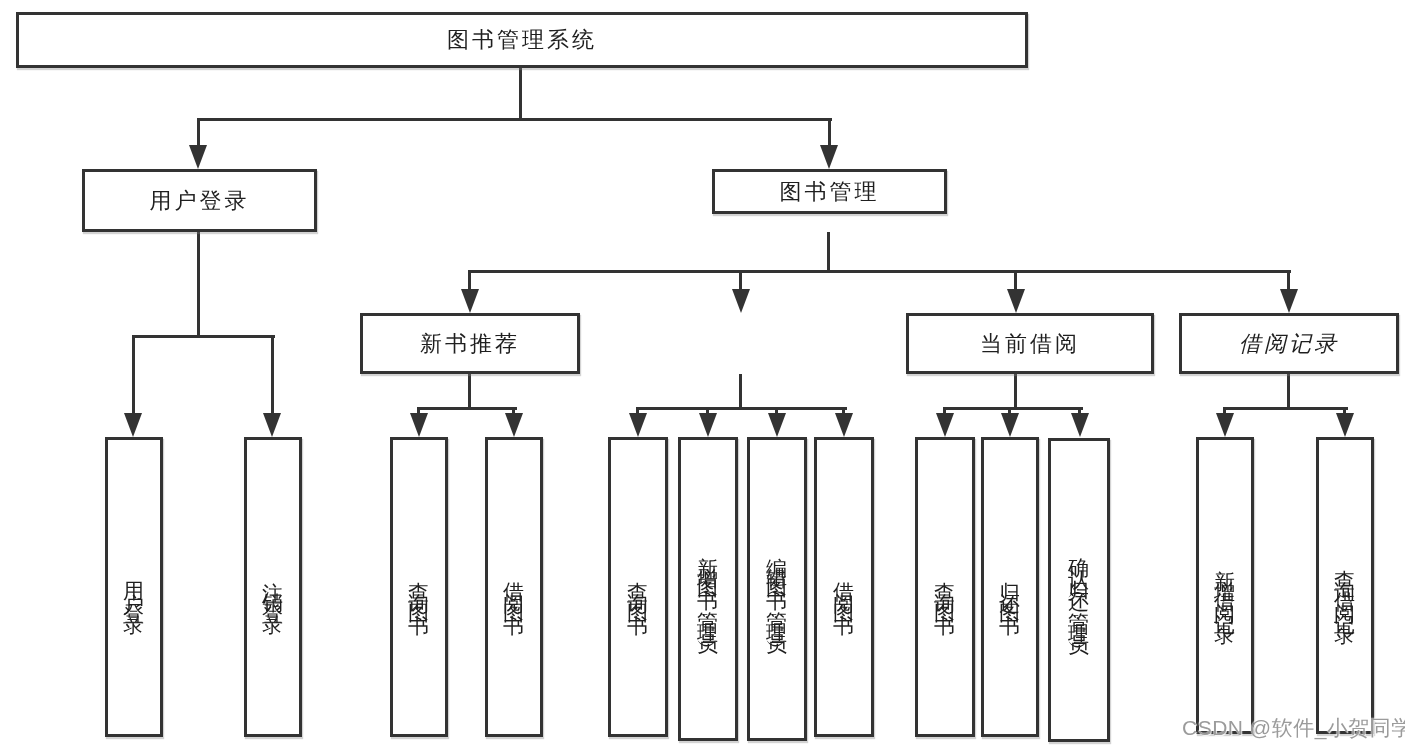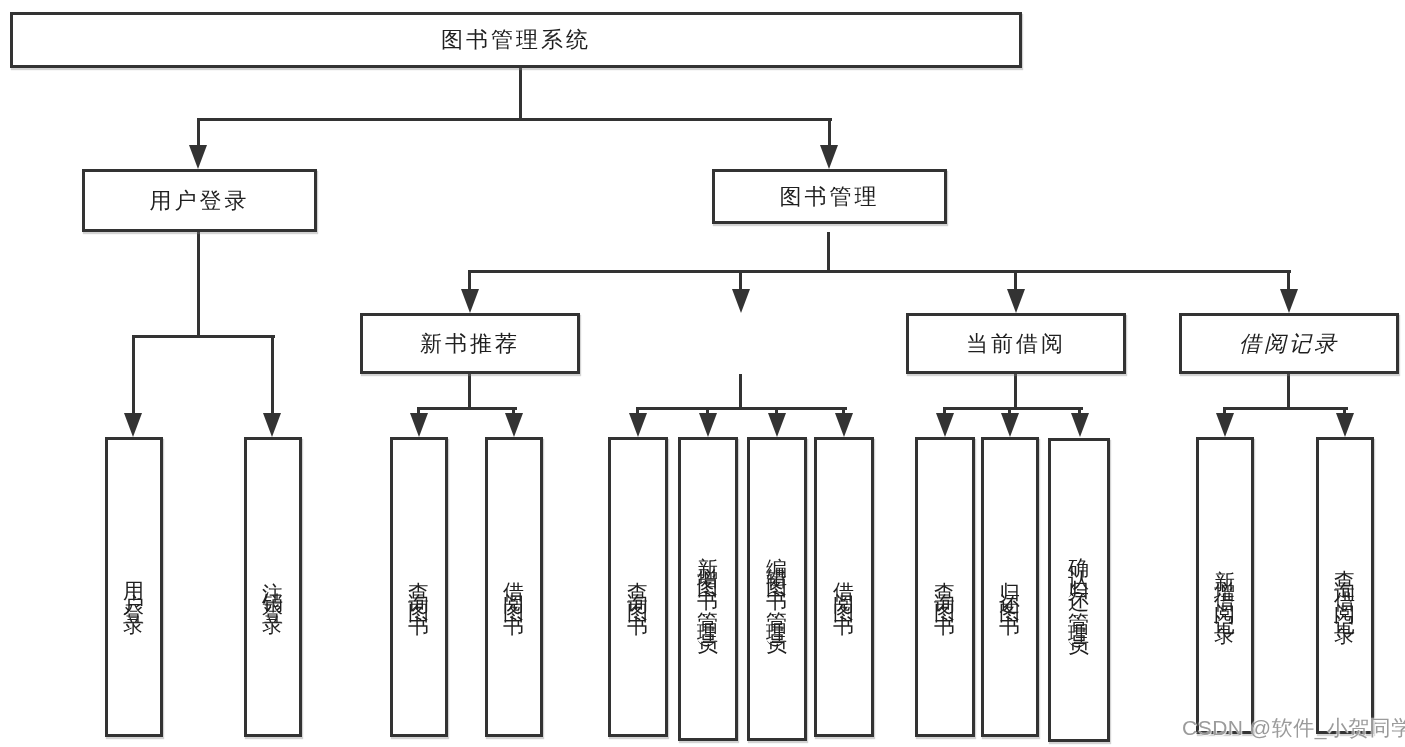--- a/index.html
+++ b/index.html
@@ -90,35 +90,35 @@
   <div class="vline" style="left:1078px;top:407px;height:10px;"></div>
   <div class="arr" style="left:1071px;top:413px;"></div>
 
   <div class="vline" style="left:1287px;top:374px;height:36px;"></div>
   <div class="hline" style="left:1223px;top:407px;width:125px;"></div>
   <div class="vline" style="left:1223px;top:407px;height:10px;"></div>
   <div class="arr" style="left:1216px;top:413px;"></div>
   <div class="vline" style="left:1343px;top:407px;height:10px;"></div>
   <div class="arr" style="left:1336px;top:413px;"></div>
 
-  <div class="box" style="left:10px;top:12px;width:1012px;height:56px;">
+  <div class="box" style="left:16px;top:12px;width:1012px;height:56px;">
     <span>图书管理系统</span>
   </div>
 
   <div class="box" style="left:82px;top:169px;width:235px;height:63px;">
     <span>用户登录</span>
   </div>
-  <div class="box" style="left:712px;top:169px;width:235px;height:55px;">
+  <div class="box" style="left:712px;top:169px;width:235px;height:45px;">
     <span>图书管理</span>
   </div>
 
   <div class="box" style="left:360px;top:313px;width:220px;height:61px;">
     <span>新书推荐</span>
   </div>
-  <div class="box" style="left:906px;top:313px;width:220px;height:61px;">
+  <div class="box" style="left:906px;top:313px;width:248px;height:61px;">
     <span>当前借阅</span>
   </div>
   <div class="box" style="left:1179px;top:313px;width:220px;height:61px;font-style:italic;">
     <span>借阅记录</span>
   </div>
 
   <div class="box vbox" style="left:105px;top:437px;width:58px;height:300px;">
     <span class="vtext">用户登录</span>
   </div>
   <div class="box vbox" style="left:244px;top:437px;width:58px;height:300px;">

